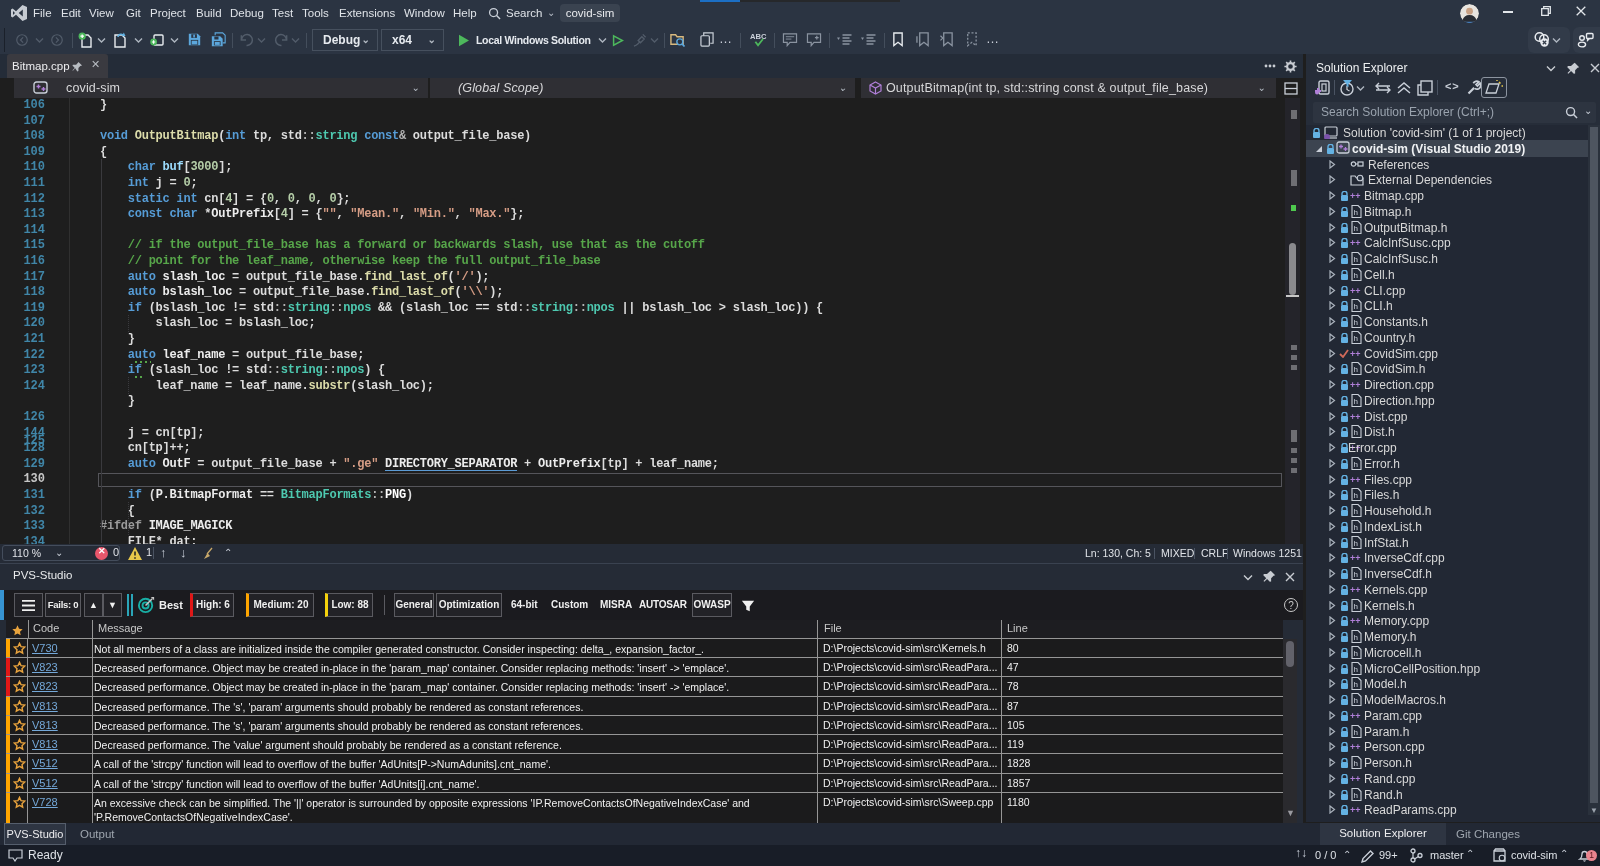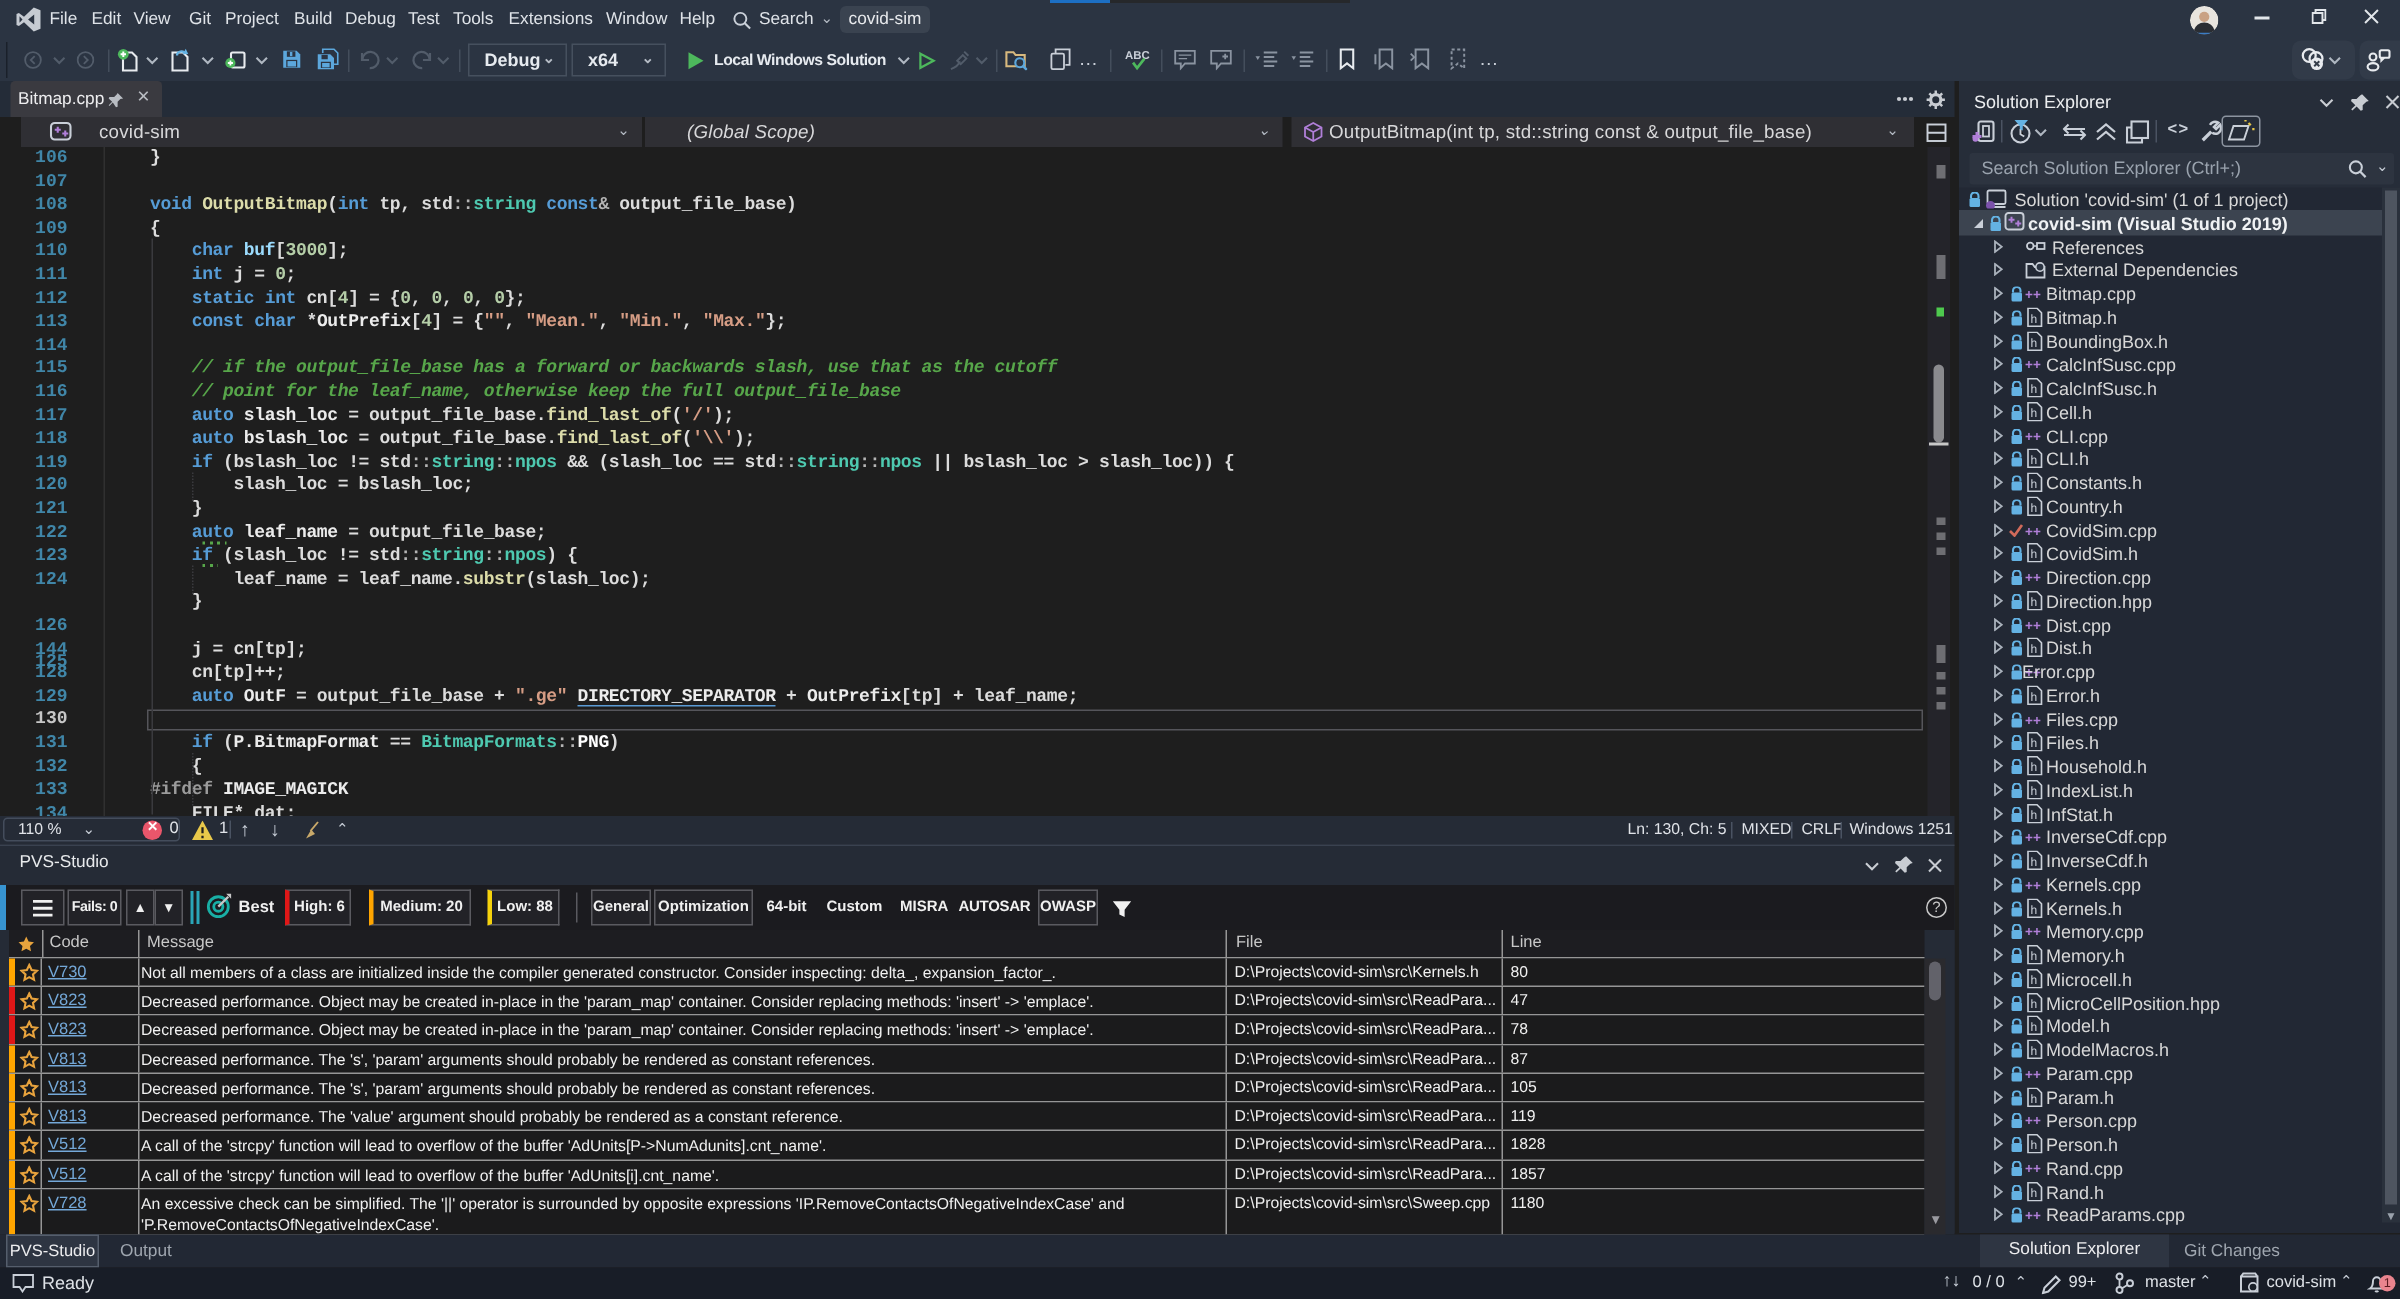--- a/index.html
+++ b/index.html
@@ -22,21 +22,21 @@
 #tab1 { position:absolute; left:7px; top:0px; width:101px; height:24px; background:#3A3A40;
   border-radius:3px 3px 0 0; color:#EDEDEF; font-size:11.5px; line-height:24px; padding-left:5px; }
 #breadcrumb { position:absolute; left:0; top:78px; width:1303px; height:20px; background:#1E1E1E; }
 .bcseg { position:absolute; top:0; height:20px; background:#2F2F34; color:#D8D8DA; font-size:12.5px; letter-spacing:0.15px; line-height:20px; }
 #code { position:absolute; left:0; top:0; width:1600px; height:866px; }
 .cl { position:absolute; height:16px; line-height:15.6px; font-family:"Liberation Mono", monospace;
   font-size:12px; font-weight:700; letter-spacing:-0.25px; white-space:pre; color:#DCDCDC; }
 .ln { position:absolute; left:0px; width:45px; text-align:right; color:#4086A8; height:16px; line-height:15.6px;
   font-family:"Liberation Mono", monospace; font-size:12px; font-weight:700; }
 .k { color:#569CD6; } .t { color:#4EC9B0; } .s { color:#D69D85; }
-.c { color:#57A64A;font-style:italic; } .n { color:#B5CEA8; } .o { color:#B4B4B4; }
+.c { color:#57A64A; } .n { color:#B5CEA8; } .o { color:#B4B4B4; }
 .w { color:#ECECEC; } .pp { color:#9B9B9B; } .fn { color:#DCDCAA; } .lv { color:#9CDCFE; } .en { color:#ffffff; }
 #edstatus { position:absolute; left:0; top:544px; width:1303px; height:19px; background:#252B36;
   color:#E0E3E8; font-size:11px; }
 #pvs { position:absolute; left:0; top:563px; width:1303px; height:259px; background:#252B36; border-top:1px solid #3A4250; }
 #pvstitle { position:absolute; left:0; top:0; width:1303px; height:26px; color:#E8EAEC; font-size:11.5px; }
 #pvstoolbar { position:absolute; left:0; top:26px; width:1303px; height:30px; background:#1B1B1F; }
 .pbtn { position:absolute; top:3px; height:24px; background:#222227; border:1px solid #5A5A60;
   color:#F0F0F0; font-size:12px; font-weight:700; line-height:22px; text-align:center; }
 .ptxt { position:absolute; top:3px; height:24px; color:#F0F0F0; font-size:12px; font-weight:700; line-height:24px; }
 #pvstable { position:absolute; left:0; top:56px; width:1303px; height:203px; background:#252B36; }
@@ -764,21 +764,21 @@
         <path fill="none" stroke="#AAB2BC" stroke-width="1.2" d="M1 1l4.5 3.5L1 8z"></path>
       </svg>
 <svg class="abs" style="left:34px; top:168.5px;" width="9" height="11" viewBox="0 0 9 11">
         <path fill="none" stroke="#64B2E3" stroke-width="1.4" d="M2 4V2.8a2.5 2.5 0 0 1 5 0V4"></path>
         <rect x="1" y="4" width="7" height="6" rx="1" fill="#64B2E3"></rect>
       </svg>
 <svg class="abs" style="left:45px; top:166.5px;" width="11" height="13" viewBox="0 0 11 13">
         <path fill="none" stroke="#C9CFD8" stroke-width="1.1" d="M1 12.5V.5h6l3 3v9z"></path>
         <text x="2.6" y="10" fill="#C9CFD8" font-size="8" font-family="Liberation Sans">h</text>
       </svg>
-<div class="trow" style="left:58px; top:165.5px;">BoundingBox.h</div>
+<div class="trow" style="left:58px; top:165.5px;">OutputBitmap.h</div>
 <svg class="abs" style="left:23px; top:184.25px;" width="7" height="9" viewBox="0 0 7 9">
         <path fill="none" stroke="#AAB2BC" stroke-width="1.2" d="M1 1l4.5 3.5L1 8z"></path>
       </svg>
 <svg class="abs" style="left:34px; top:184.25px;" width="9" height="11" viewBox="0 0 9 11">
         <path fill="none" stroke="#64B2E3" stroke-width="1.4" d="M2 4V2.8a2.5 2.5 0 0 1 5 0V4"></path>
         <rect x="1" y="4" width="7" height="6" rx="1" fill="#64B2E3"></rect>
       </svg>
 <svg class="abs" style="left:44px; top:183.25px;" width="13" height="12" viewBox="0 0 13 12">
         <text x="0" y="9" fill="#B07FD8" font-weight="bold" font-size="9" font-family="Liberation Sans">++</text>
       </svg>

